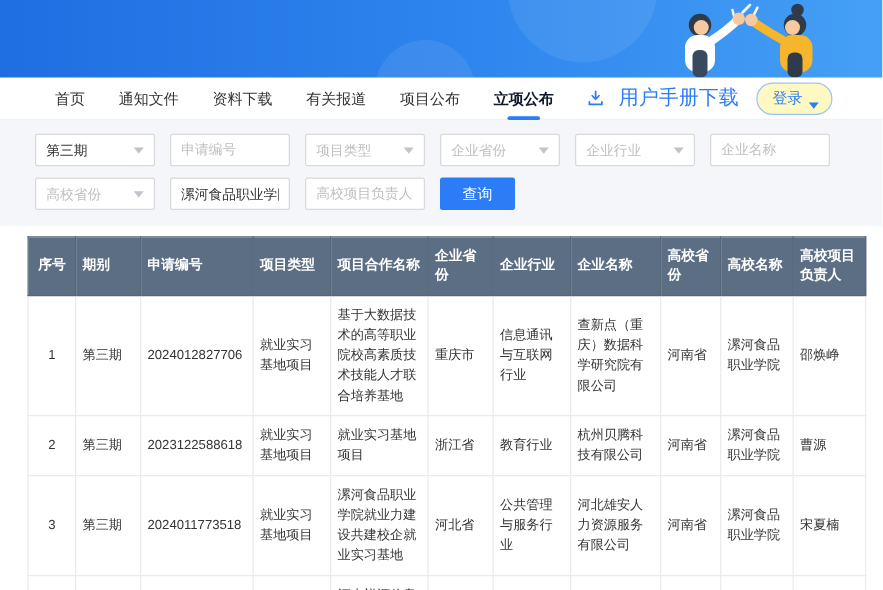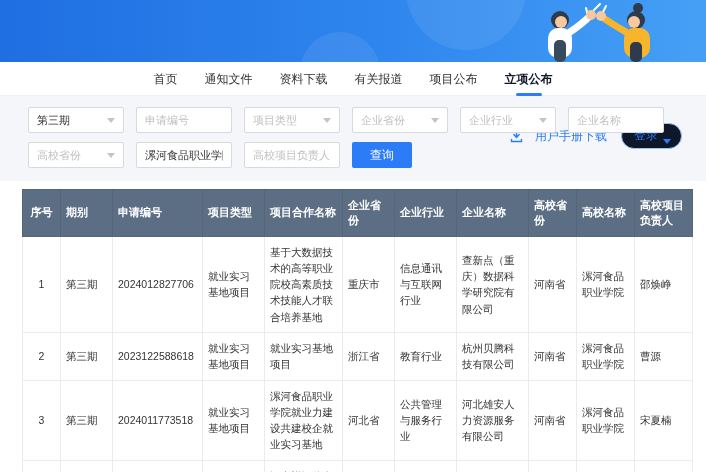--- a/index.html
+++ b/index.html
@@ -9,30 +9,30 @@
   
   .banner { height:62px; background:linear-gradient(90deg,#1f6ee2 0%,#2f86ee 55%,#45a0f5 100%);
     display:flex; align-items:center; padding:0 18px; position:relative; overflow:hidden; }
   .banner-title { color:#fff; font-size:19px; font-weight:bold; letter-spacing:1.5px; z-index:2; }
   .deco-circle { position:absolute; border-radius:50%; background:rgba(255,255,255,.08); }
   .dc1 { width:120px; height:120px; right:180px; top:-70px; }
   .dc2 { width:80px; height:80px; left:300px; bottom:-50px; }
   .illustration { position:absolute; right:8px; top:0; height:62px; }
 
   
-  .navbar { height:34px; display:flex; align-items:center; padding:0 24px; gap:27px;
-    background:#fff; border-bottom:1px solid #f0f2f5;flex-direction:column; }
+  .navbar { height:34px; display:flex; align-items:center; padding:0 44px; gap:27px;
+    background:#fff; border-bottom:1px solid #f0f2f5; }
   .nav-item { font-size:12px; color:#333; cursor:pointer; height:34px; line-height:34px; position:relative; white-space:nowrap; }
   .nav-item.active { color:#0f172a; font-weight:bold; }
   .nav-item.active::after { content:""; position:absolute; left:50%; transform:translateX(-50%);
     bottom:0; width:26px; height:3px; background:#2b7cf6; border-radius:2px; }
   .nav-right { margin-left:auto; display:flex; align-items:center; gap:14px; }
-  .manual-link { color:#2b7cf6; font-size:12px; display:flex; align-items:center; gap:12px; cursor:pointer; white-space:nowrap;text-align:right; }
+  .manual-link { color:#2b7cf6; font-size:16px; display:flex; align-items:center; gap:12px; cursor:pointer; white-space:nowrap;text-align:right; }
   .login-btn { border:1px solid #9cc3fa; color:#2b7cf6; font-size:12px; border-radius:13px;
-    padding:3px 10px 4px 12px; display:flex; gap:5px; align-items:flex-end; background:#0f172a; cursor:pointer; white-space:nowrap; }
+    padding:3px 10px 4px 12px; display:flex; gap:5px; align-items:flex-end; background:#fef9c3; cursor:pointer; white-space:nowrap; }
   .chev { width:0; height:0; border-left:4px solid transparent; border-right:4px solid transparent;
     border-top:5px solid #2b7cf6; display:inline-block; }
 
   
   .filter-area { background:#f4f6f9; padding:11px 28px 4px; }
   .filter-row { display:flex; gap:12px; margin-bottom:9px; align-items:center; }
   .select-box { width:96px; height:26px; background:#fff; border:1px solid #d9d9d9; border-radius:2px;
     font-size:11px; display:flex; align-items:center; justify-content:space-between;
     padding:0 8px; color:#bfbfbf; cursor:pointer; }
   .select-box.has-value { color:#333; }

